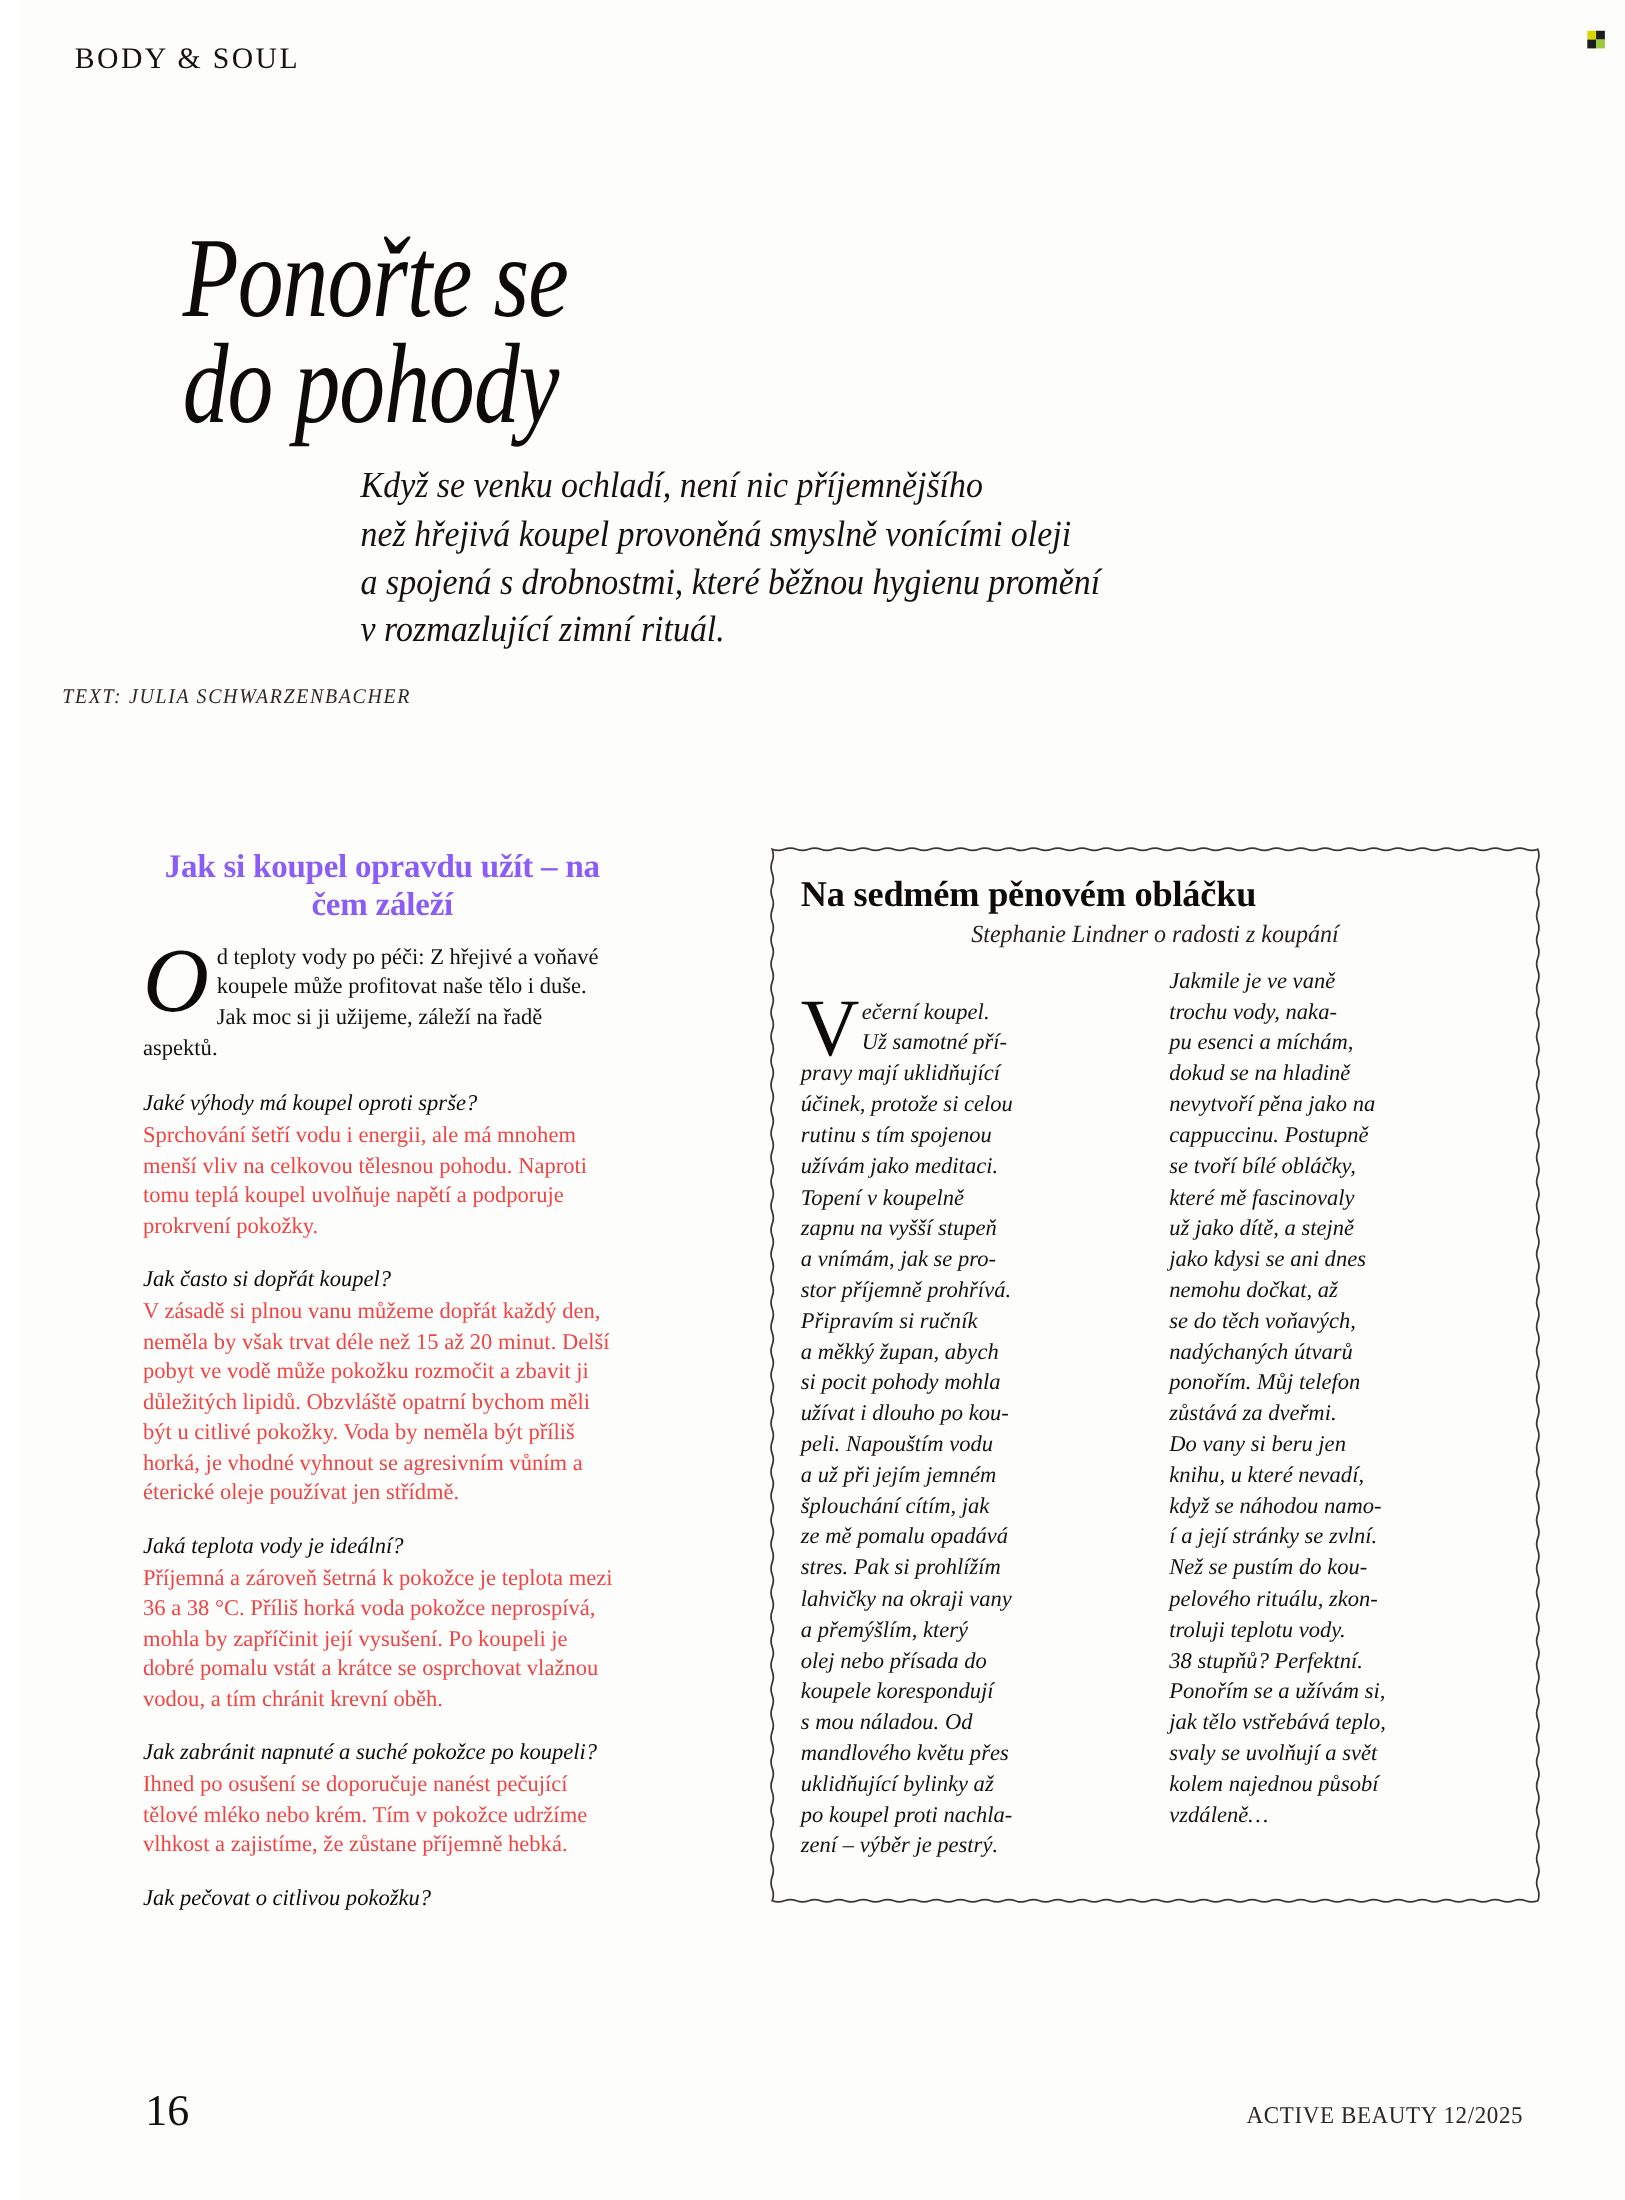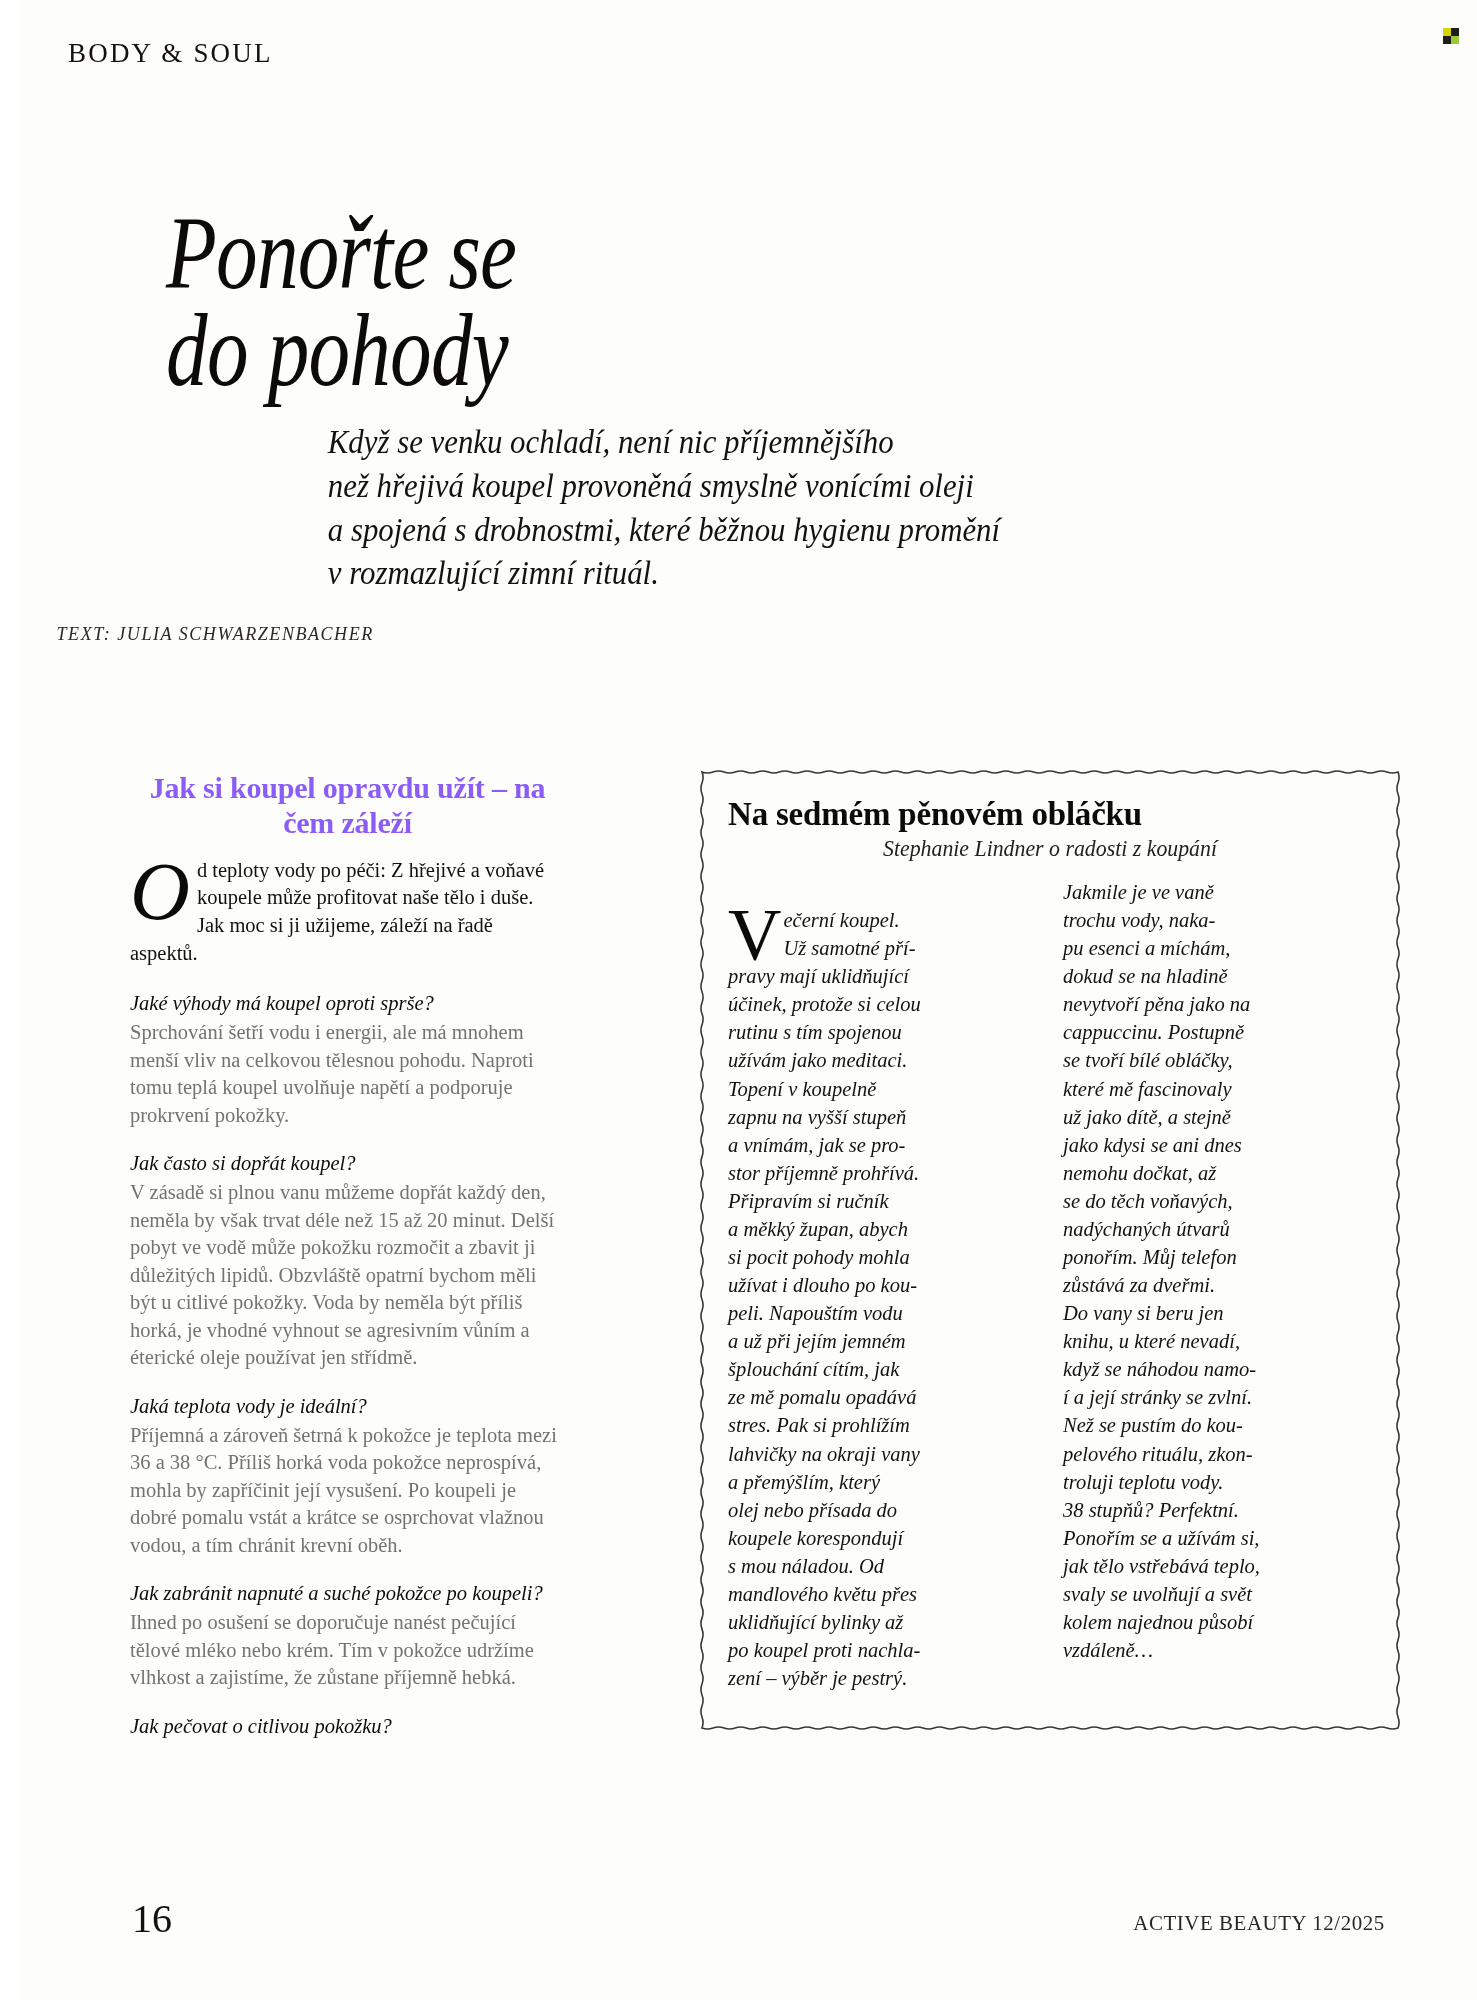--- a/index.html
+++ b/index.html
@@ -136,21 +136,21 @@
     font-size: 20.5px;
     line-height: 1.25;
     font-weight: 400;
     font-style: italic;
     color: #0e0c0b;
   }
   .qa p {
     margin: 0;
     font-size: 20.5px;
     line-height: 1.345;
-    color: #737373;
+    color: #ef4444;
   }
 
   
   .sidebar {
     position: absolute;
     left: 570px;
     top: 0;
     width: 700px;
     height: 960px;
   }

